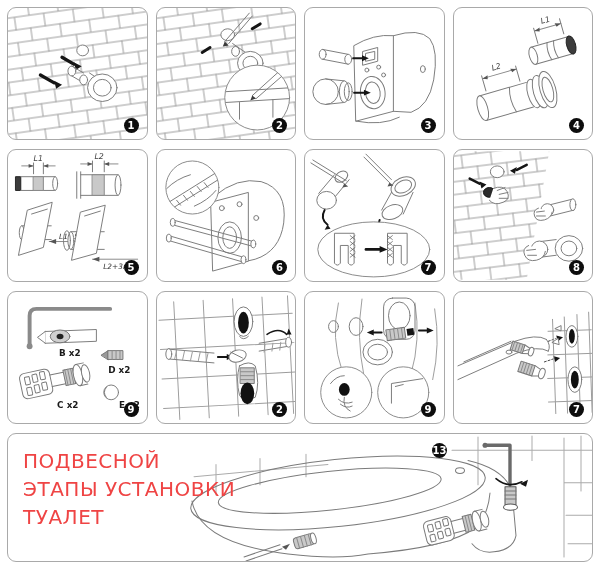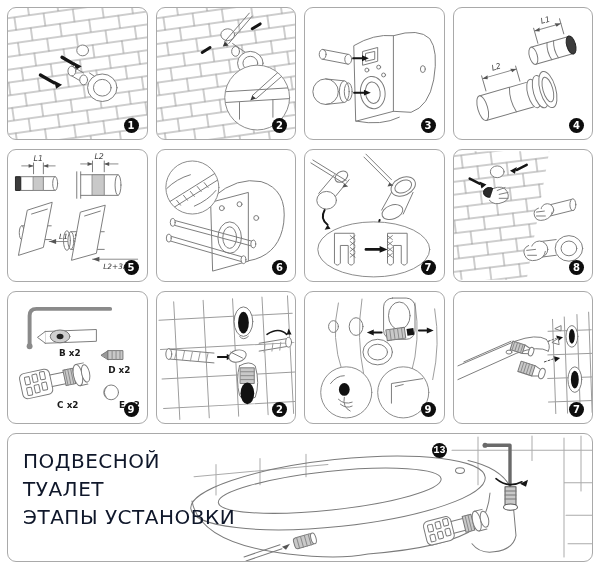--- a/index.html
+++ b/index.html
@@ -6,22 +6,22 @@
   body{width:600px;height:573px;font-family:"DejaVu Sans",sans-serif;}
   .page{position:relative;width:600px;height:573px;box-sizing:border-box;padding:7px 7px 0 7px;}
   .grid{display:grid;grid-template-columns:repeat(4,1fr);gap:9px 8px;}
   .panel{position:relative;height:131px;background:#fff;border:1.2px solid #a9a9a9;border-radius:9px;overflow:hidden;}
   .panel svg{position:absolute;inset:0;width:100%;height:100%;}
   .badge{position:absolute;right:8px;bottom:6px;width:15px;height:15px;border-radius:50%;
          background:#0d0d0d;color:#fff;font-size:10px;font-weight:bold;
          display:flex;align-items:center;justify-content:center;line-height:1;}
   .footer{position:relative;margin-top:9px;height:127px;border:1.2px solid #a9a9a9;border-radius:9px;overflow:hidden;}
   .footer svg{position:absolute;inset:0;width:100%;height:100%;}
-  .footer .badge{left:424px;top:9px;right:auto;bottom:auto;font-family:Liberation Mono, monospace;}
-  .title{position:absolute;left:15px;top:13px;font-size:20px;line-height:28px;color:#0f172a;letter-spacing:.5px;}
+  .footer .badge{left:424px;top:9px;right:auto;bottom:auto;}
+  .title{position:absolute;left:15px;top:13px;font-size:20px;line-height:28px;color:#ef4444;letter-spacing:.5px;}
   .title span{display:block;}
   svg.art{stroke:#7b7b7b;fill:none;stroke-width:1;stroke-linecap:round;stroke-linejoin:round;}
   text{font-family:"DejaVu Sans",sans-serif;}
   .lbl{font-style:italic;font-size:8px;}
   .dim{font-style:italic;font-size:7.5px;}
   .part{font-weight:bold;font-size:9px;}
 </style>
 </head>
 <body>
 
@@ -476,18 +476,18 @@
       <g transform="rotate(-16 296 106)">
         <rect x="286" y="100" width="20" height="11" rx="3" fill="#c9c9c9" stroke="#777"></rect>
         <path d="M290 100 v11 M294 100 v11 M298 100 v11 M302 100 v11" stroke="#8a8a8a"></path>
         <ellipse cx="306" cy="105.5" rx="2.5" ry="5.5" fill="#fff"></ellipse>
       </g>
       <path d="M236 121 L272 109 M238 125 L274 113"></path>
       <path d="M274 111 l8 -3 -4 6z" fill="#555" stroke="none"></path>
     </svg>
     <div class="title">
       <span>ПОДВЕСНОЙ</span>
+      <span>ЭТАПЫ УСТАНОВКИ</span>
       <span>ТУАЛЕТ</span>
-      <span>ЭТАПЫ УСТАНОВКИ</span>
     </div>
     <span class="badge">13</span>
   </div>
 </div>
 
 </body></html>

